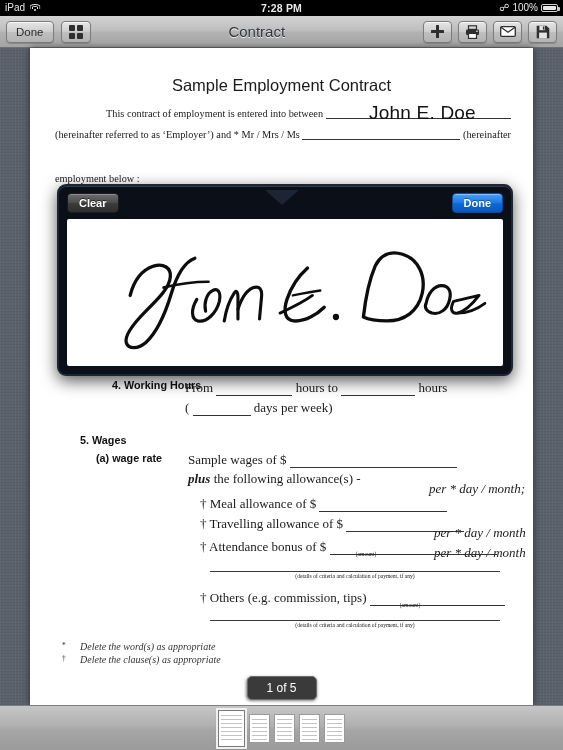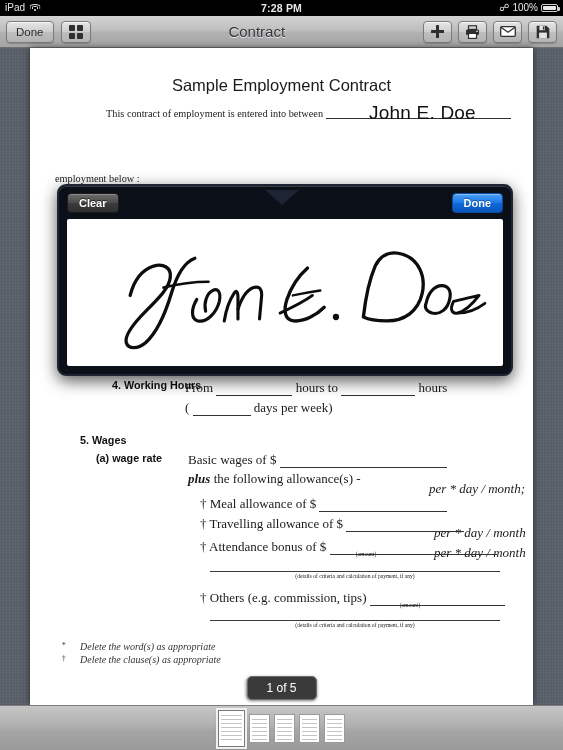--- a/index.html
+++ b/index.html
@@ -241,20 +241,25 @@
   <div class="doc">
 
     <div id="doc-title">Sample Employment Contract</div>
 
     <div class="para" style="left:76px; top:60px;">
       <span>This contract of employment is entered into between</span>
       <span class="blank-line" style="width:185px;"></span>
     </div>
     <div id="name-overlay">John E. Doe</div>
 
+    <div class="para" style="left:25px; top:81px;">
+      <span>(hereinafter referred to as ‘Employer’) and * Mr / Mrs / Ms</span>
+      <span class="blank-line" style="width:158px;"></span>
+      <span>(hereinafter</span>
+    </div>
 
 
     <div class="para" style="left:25px; top:125px;">employment below :</div>
 
     <div class="sec-head" style="left:50px; top:331px;margin-left:32px;">4. Working Hours</div>
     <div class="body-txt" style="left:155px; top:332px;">
       <span>From</span>
       <span class="blank-line" style="width:76px;"></span>
       <span>hours to</span>
       <span class="blank-line" style="width:74px;"></span>
@@ -263,21 +268,21 @@
     <div class="body-txt" style="left:155px; top:352px;">
       <span>(</span>
       <span class="blank-line" style="width:58px;"></span>
       <span>days per week)</span>
     </div>
 
     <div class="sec-head" style="left:50px; top:386px;">5. Wages</div>
     <div class="sec-head" style="left:66px; top:404px;">(a) wage rate</div>
 
     <div class="body-txt" style="left:158px; top:404px;">
-      <span>Basic wages of $</span>
+      <span>Sample wages of $</span>
       <span class="blank-line" style="width:167px;"></span>
     </div>
     <div class="body-txt ital" style="left:399px; top:404px;">per * day / month;</div>
 
     <div class="body-txt" style="left:158px; top:423px;">
       <span class="bold-i">plus</span>
       <span>the following allowance(s) -</span>
     </div>
 
     <div class="body-txt" style="left:170px; top:448px;">

